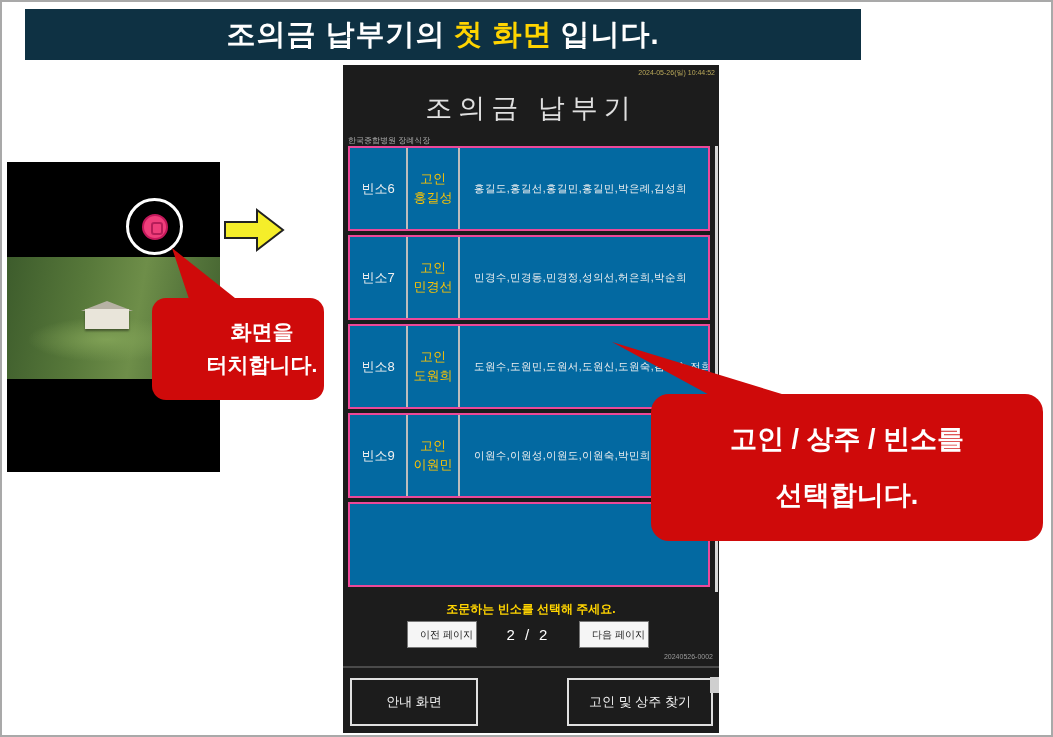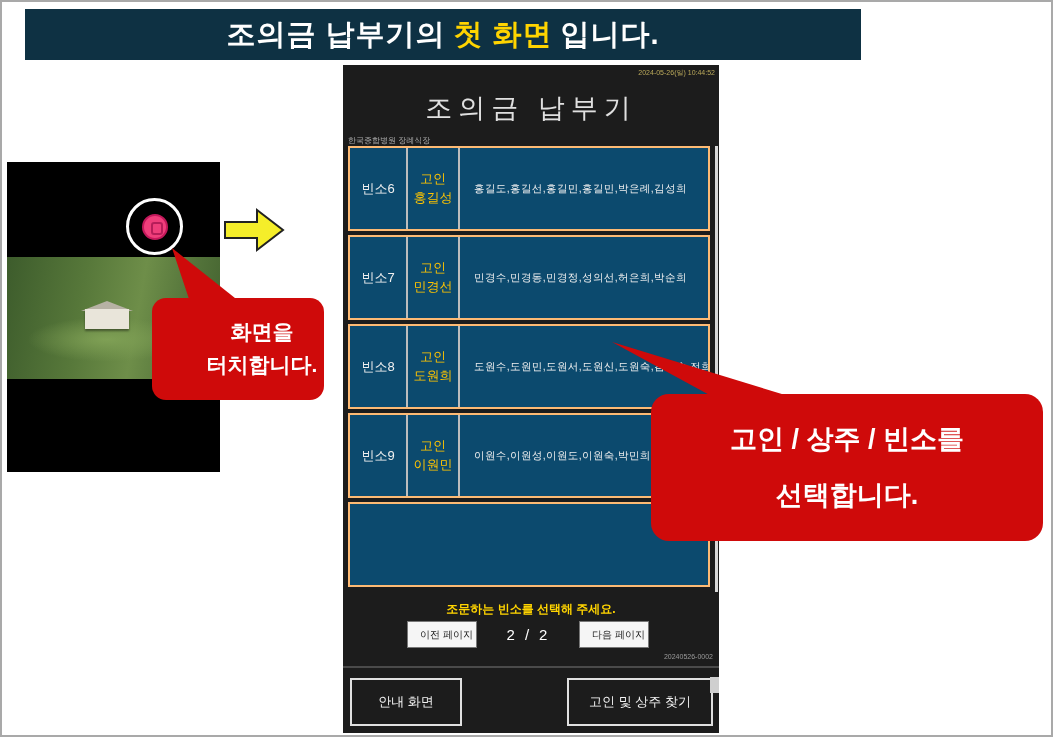--- a/index.html
+++ b/index.html
@@ -82,22 +82,22 @@
   }
   .k-timestamp { position:absolute; right:4px; top:3px; font-size:7px; color:#b9a85a; }
   .k-title {
     position:absolute; left:0; top:25px; width:100%; text-align:center;
     font-size:27px; color:#e0e0e0; letter-spacing:6px;
   }
   .k-subtitle { position:absolute; left:5px; top:70px; font-size:8px; color:#a8a8a8; }
 
   .k-table { position:absolute; left:5px; top:81px; width:362px; }
   .krow {
-    height:85px; margin-bottom:4px; border:2px solid #fdba74;
-    background:#0c4a6e; display:flex; align-items:stretch; cursor:pointer;
+    height:85px; margin-bottom:4px; border:2px solid #ec4899;
+    background:#0369a1; display:flex; align-items:stretch; cursor:pointer;
   }
   .cell-room {
     width:56px; display:flex; align-items:center; justify-content:center;
     color:#f0f0f0; font-size:13px;
   }
   .cell-deceased {
     width:54px; border-left:2px solid #bdbdbd; border-right:2px solid #bdbdbd;
     display:flex; flex-direction:column; align-items:center; justify-content:center;
     color:#ffc400; font-size:13px; line-height:1.45;
   }
@@ -124,21 +124,21 @@
     display:flex; align-items:center; justify-content:center; gap:10px;
     color:#fff; font-size:15px;
   }
   .k-docnum { position:absolute; right:6px; top:588px; font-size:7px; color:#9a9a9a; }
   .k-divider { position:absolute; left:0; top:601px; width:100%; border-top:2px solid #4a4a4a; }
   .k-footbtn {
     position:absolute; top:613px; height:48px; background:#1c1c1c;
     border:2px solid #e0e0e0; color:#f2f2f2; font-size:13px;
     display:flex; align-items:center; justify-content:center; cursor:pointer;
   }
-  .k-guide  { left:7px;  width:112px; }
+  .k-guide  { left:7px;  width:128px; }
   .k-search { left:224px; width:146px; }
   .k-chip { position:absolute; right:0; top:612px; width:9px; height:16px; background:#cfcfcf; }
 </style>
 </head>
 <body>
 
 <div class="page">
 
   <div class="banner">
     <span>조의금 납부기의</span>

